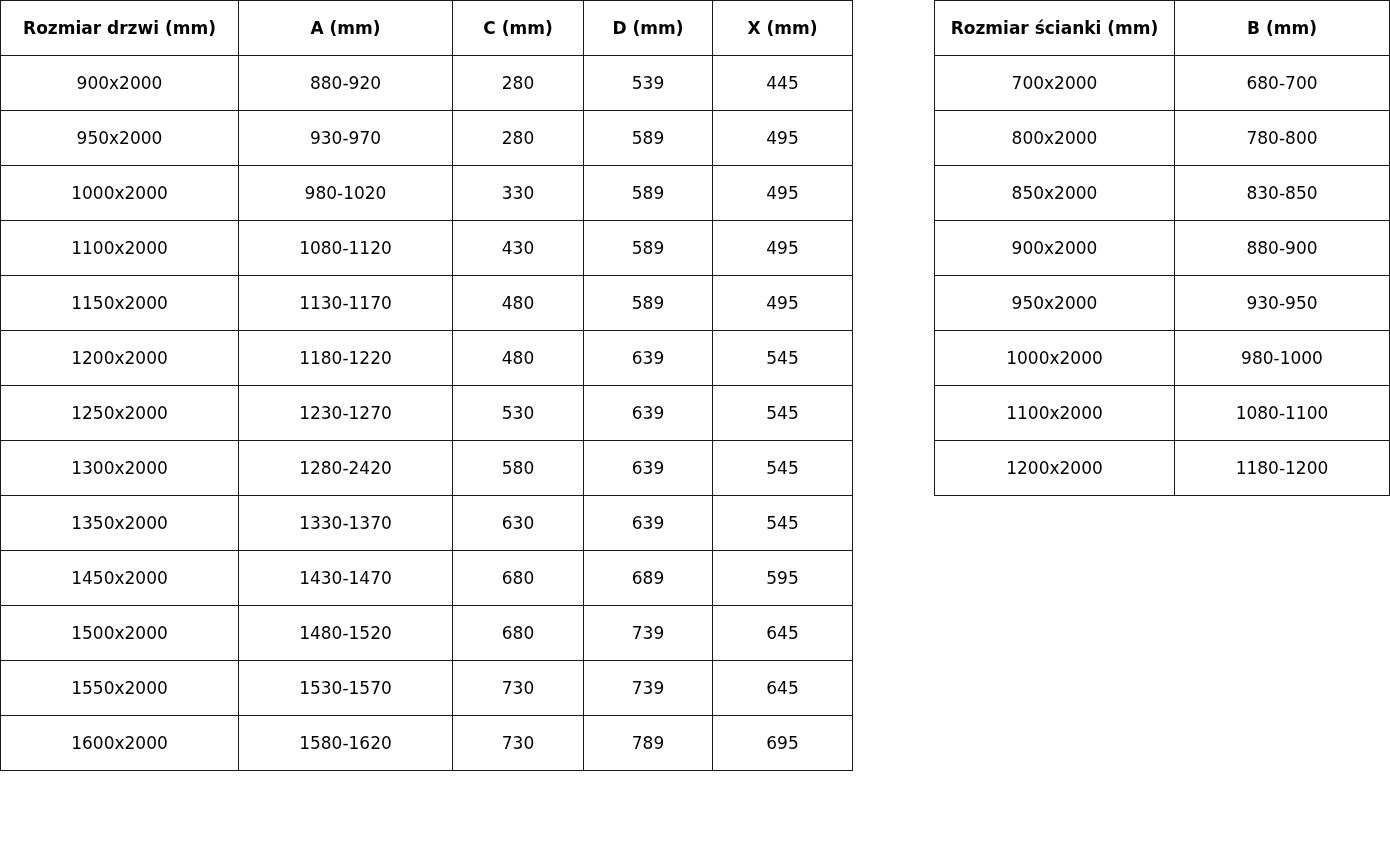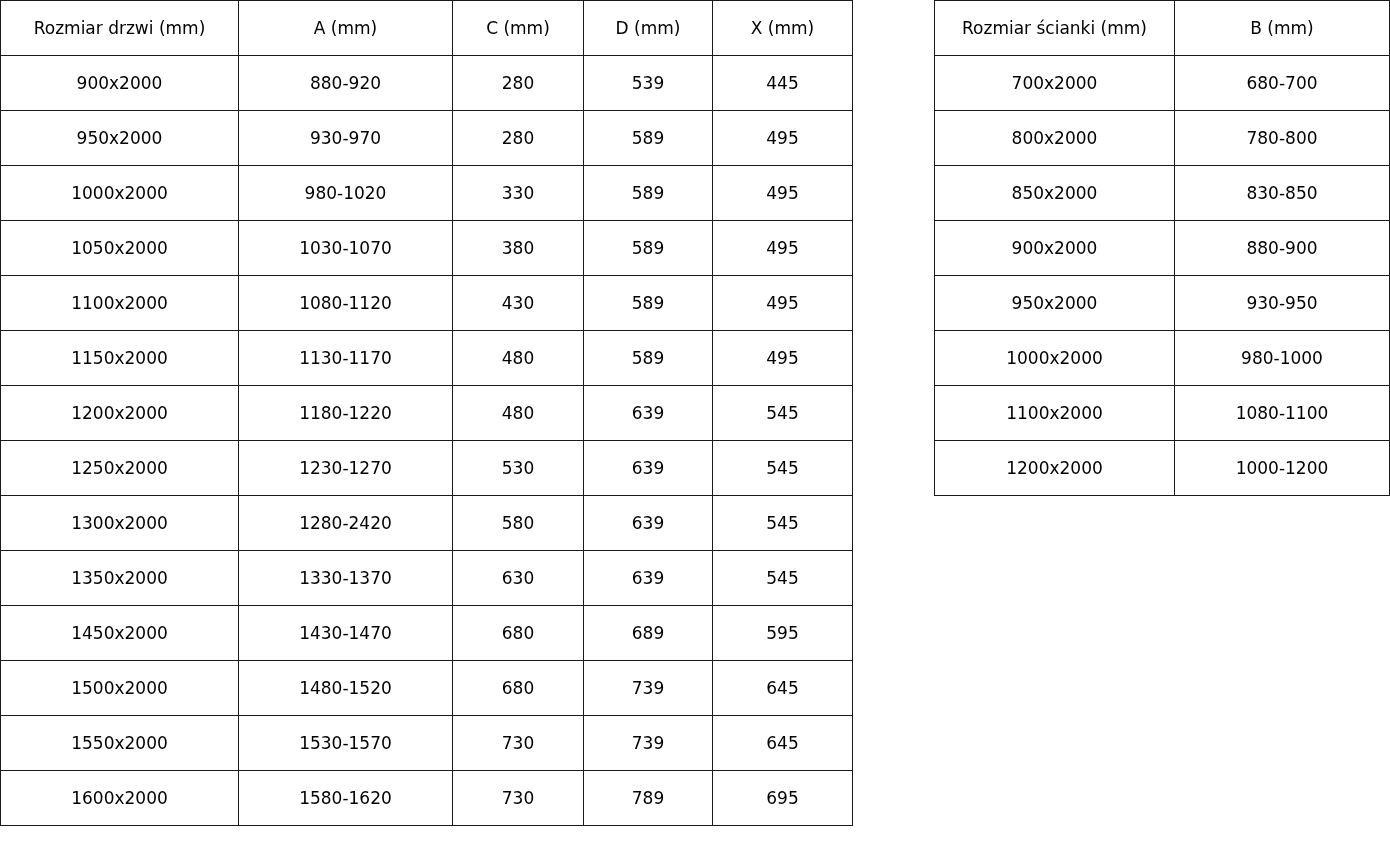--- a/index.html
+++ b/index.html
@@ -29,21 +29,21 @@
   table.spec td {
     border: 1px solid #1a1a1a;
     text-align: center;
     vertical-align: middle;
     font-size: 17px;
     color: #000000;
     padding: 0;
     white-space: nowrap;
   }
   table.spec th {
-    font-weight: normal;
+    font-weight: bold;
     height: 54px;
     margin-top: 21px;
   }
   table.spec td {
     font-weight: normal;
     height: 54px;
   }
 
   
   #doors-table {
@@ -106,27 +106,20 @@
         <td>495</td>
       </tr>
       <tr>
         <td>1000x2000</td>
         <td>980-1020</td>
         <td>330</td>
         <td>589</td>
         <td>495</td>
       </tr>
       <tr>
-        <td>1050x2000</td>
-        <td>1030-1070</td>
-        <td>380</td>
-        <td>589</td>
-        <td>495</td>
-      </tr>
-      <tr>
         <td>1100x2000</td>
         <td>1080-1120</td>
         <td>430</td>
         <td>589</td>
         <td>495</td>
       </tr>
       <tr>
         <td>1150x2000</td>
         <td>1130-1170</td>
         <td>480</td>
@@ -227,18 +220,18 @@
       <tr>
         <td>1000x2000</td>
         <td>980-1000</td>
       </tr>
       <tr>
         <td>1100x2000</td>
         <td>1080-1100</td>
       </tr>
       <tr>
         <td>1200x2000</td>
-        <td>1000-1200</td>
+        <td>1180-1200</td>
       </tr>
     </tbody>
   </table>
 
 </div>
 
 </body></html>

